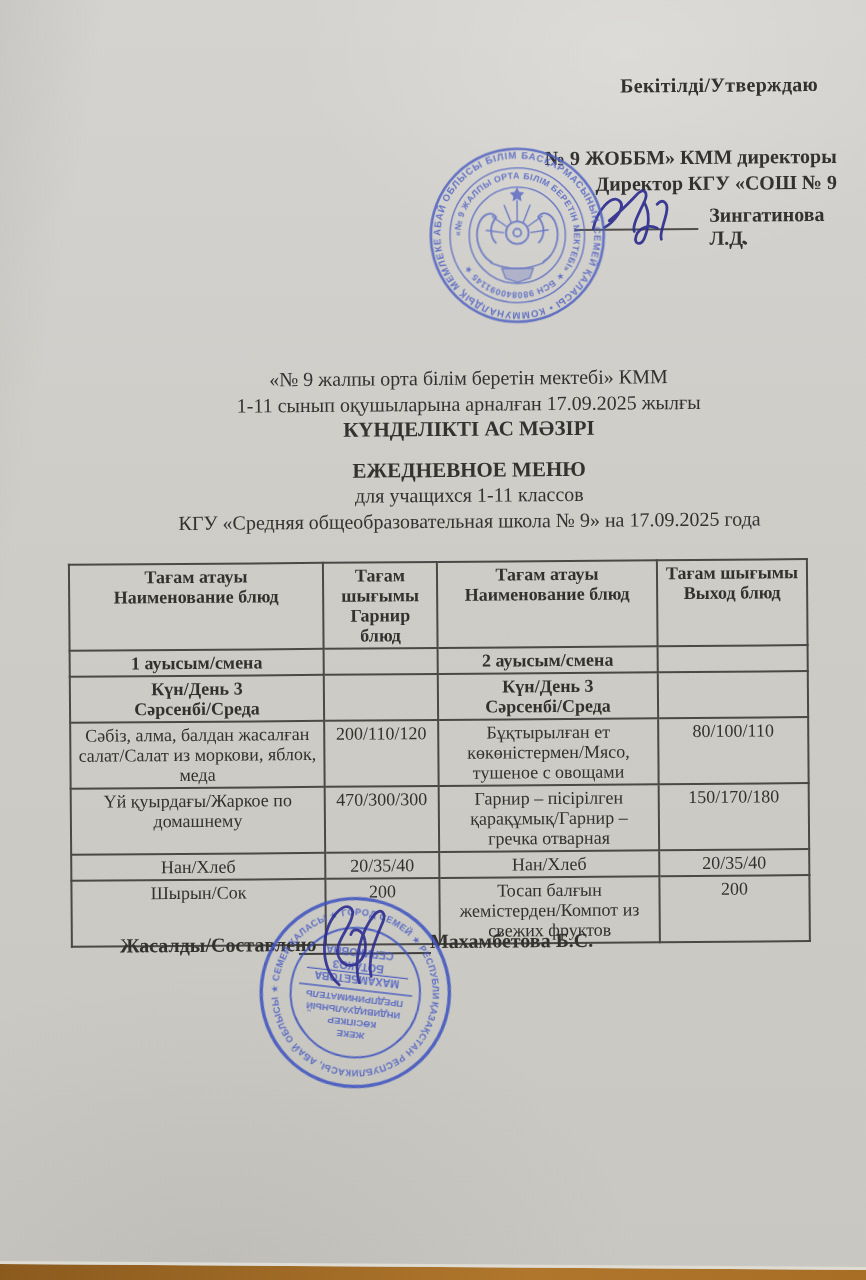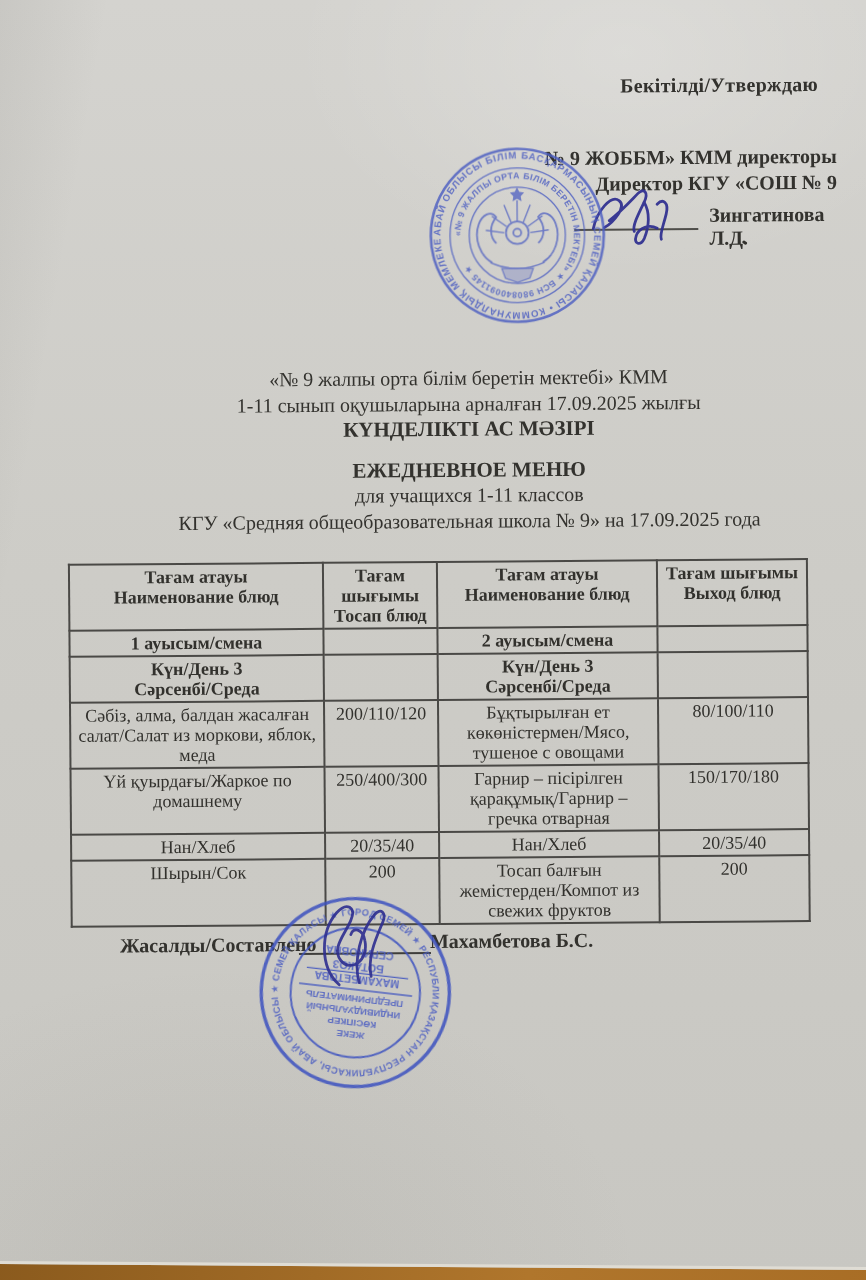--- a/index.html
+++ b/index.html
@@ -116,21 +116,21 @@
             <col style="width:114px">
             <col style="width:220px">
             <col style="width:150px">
         </colgroup>
         <tbody>
             <tr class="hrow">
           <td>Тағам атауы
 Наименование блюд</td>
           <td>Тағам
 шығымы
-Тосап блюд</td>
+Гарнир блюд</td>
           <td>Тағам атауы
 Наименование блюд</td>
           <td>Тағам шығымы
 Выход блюд</td>
         </tr>
         <tr class="brow">
           <td>1 ауысым/смена</td>
           <td></td>
           <td>2 ауысым/смена</td>
           <td></td>
@@ -144,21 +144,21 @@
           <td></td>
         </tr>
         <tr>
           <td>Сәбіз, алма, балдан жасалған салат/Салат из моркови, яблок, меда</td>
           <td>200/110/120</td>
           <td>Бұқтырылған ет көкөністермен/Мясо, тушеное с овощами</td>
           <td>80/100/110</td>
         </tr>
         <tr>
           <td>Үй қуырдағы/Жаркое по домашнему</td>
-          <td>250/400/300</td>
+          <td>470/300/300</td>
           <td>Гарнир – пісірілген қарақұмық/Гарнир – гречка отварная</td>
           <td>150/170/180</td>
         </tr>
         <tr>
           <td>Нан/Хлеб</td>
           <td>20/35/40</td>
           <td>Нан/Хлеб</td>
           <td>20/35/40</td>
         </tr>
         <tr>

